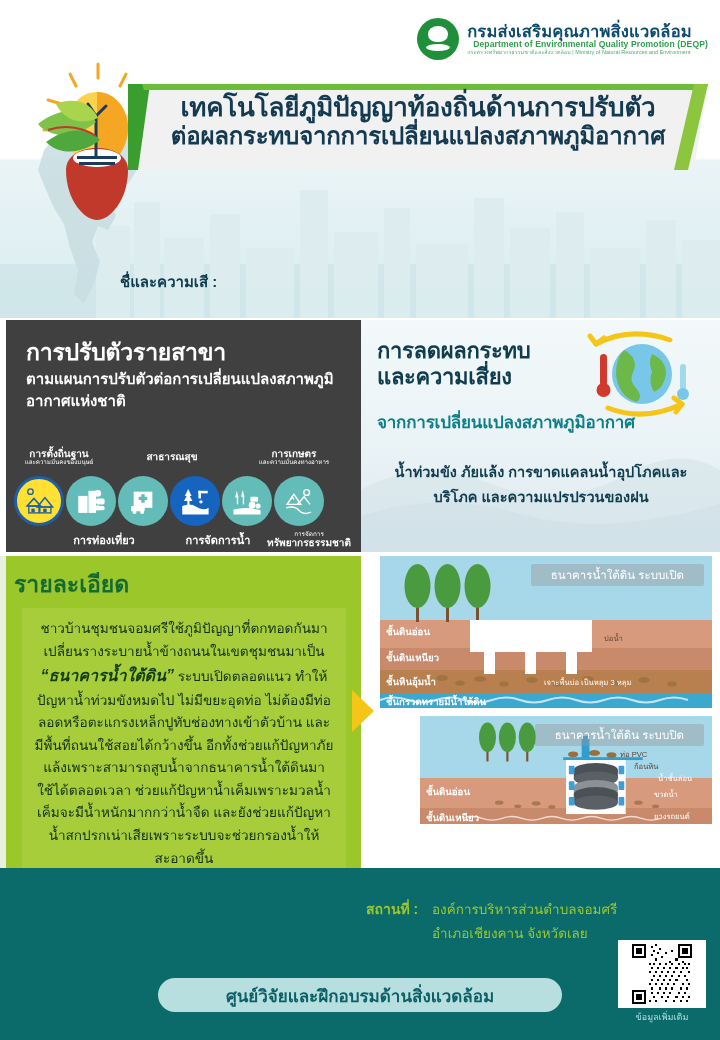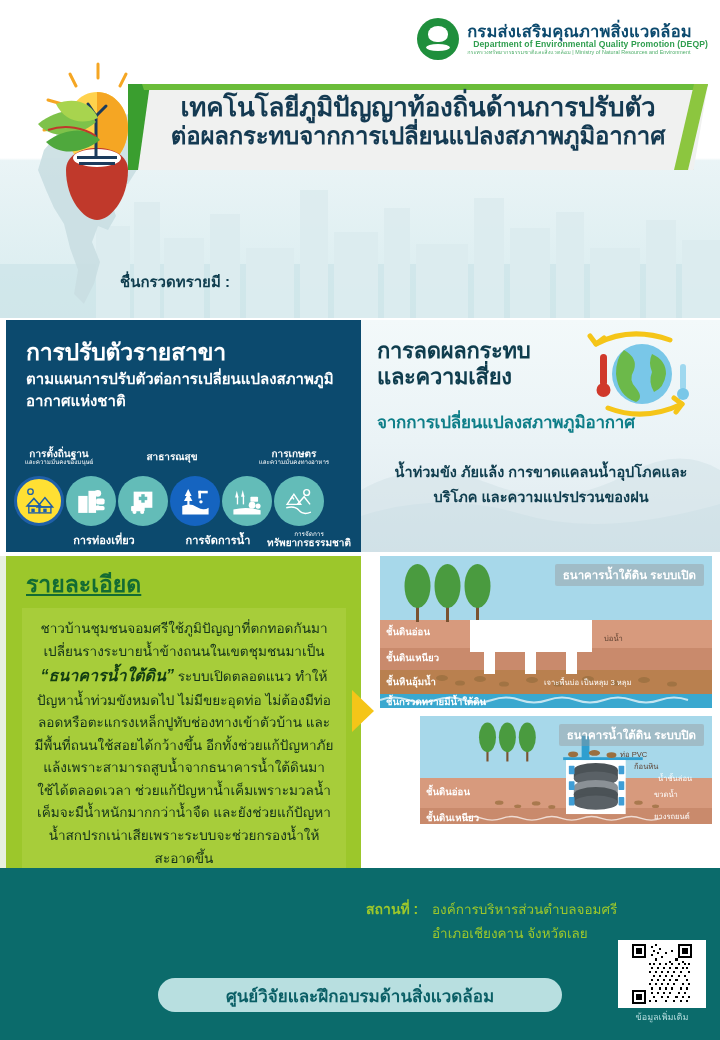--- a/index.html
+++ b/index.html
@@ -77,21 +77,21 @@
   .title-l2 { font-size: 24px; font-weight: bold; letter-spacing: -.2px; }
 
   .tech-label {
     position: absolute; left: 120px; top: 210px;
     font-size: 15px; font-weight: bold; color: #0f3d4e;
   }
 
   
   .panel-left {
     position: absolute; left: 6px; top: 320px; width: 355px; height: 232px;
-    background: #0c4a6e;
+    background: #404040;
   }
   .panel-left h2 {
     position: absolute; left: 20px; top: 14px;
     font-size: 23px; font-weight: bold; color: #ffffff; letter-spacing: -.2px;
   }
   .panel-left .sub {
     position: absolute; left: 20px; top: 48px; width: 320px;
     font-size: 15px; font-weight: bold; color: #ffffff; line-height: 1.46;
   }
   .icon-strip {
@@ -142,22 +142,22 @@
     text-align: center; font-size: 14.5px; font-weight: bold;
     color: #0f3d4e; line-height: 1.72;
   }
 
   
   .details {
     position: absolute; left: 6px; top: 556px; width: 355px; height: 392px;
     background: #9cc72b;
   }
   .details h2 {
-    position: absolute; left: 20px; top: 10px;
-    font-size: 23px; font-weight: bold; color: #136b33; text-decoration: underline;
+    position: absolute; left: 8px; top: 10px;
+    font-size: 23px; font-weight: bold; color: #136b33;
   }
   .details-body {
     position: absolute; left: 16px; top: 52px; width: 324px; height: 326px;
     background: #a7cd3a;
     padding: 10px 12px;
     font-size: 13.6px; color: #14321a; line-height: 1.66;
     text-align: center;
   }
   .details-body p { margin: 0; }
   .hl-term {
@@ -173,21 +173,21 @@
 
   
   .diagram {
     position: absolute; overflow: hidden; background: #a7d8ea;
   }
   .dg-open { left: 380px; top: 556px; width: 332px; height: 152px; }
   .dg-closed { left: 420px; top: 716px; width: 292px; height: 108px; }
   .dg-title {
     position: absolute; right: 8px; top: 8px;
     background: rgba(150,150,150,.42); color: #ffffff;
-    font-size: 11.5px; font-weight: bold; padding: 2px 8px; border-radius: 2px;
+    font-size: 11.5px; font-weight: normal; padding: 2px 20px; border-radius: 2px;
   }
   .soil-1 { position: absolute; left: 0; width: 100%; background: #d79a7d; }
   .soil-2 { position: absolute; left: 0; width: 100%; background: #c98a6c; }
   .soil-3 { position: absolute; left: 0; width: 100%; background: #b9804f; }
   .soil-4 { position: absolute; left: 0; width: 100%; background: #3aa8cf; }
   .soil-lbl {
     position: absolute; left: 6px; color: #ffffff;
     font-size: 9.6px; font-weight: bold; white-space: nowrap;
   }
   .pin-lbl {
@@ -309,21 +309,21 @@
         <path d="M0 0 L22 0 L10 86 L0 86 Z" fill="#3a9e2f"></path>
         <path d="M14 0 L580 0 L578 6 L16 6 Z" fill="#6bbd3a"></path>
         <path d="M566 0 L580 0 L560 86 L546 86 Z" fill="#8cc63f"></path>
       </svg>
       <div class="title-text">
         <div class="title-l1">เทคโนโลยีภูมิปัญญาท้องถิ่นด้านการปรับตัว</div>
         <div class="title-l2">ต่อผลกระทบจากการเปลี่ยนแปลงสภาพภูมิอากาศ</div>
       </div>
     </div>
 
-    <div class="tech-label">ชื่นกรวดทรายมี :</div>
+    <div class="tech-label">ชื่และความเสี :</div>
 
   </div>
 
   <div class="panel-left">
     <h2>การปรับตัวรายสาขา</h2>
     <div class="sub">ตามแผนการปรับตัวต่อการเปลี่ยนแปลงสภาพภูมิอากาศแห่งชาติ</div>
 
     <div class="icon-strip">
 
       <div class="lbl-top" style="left:2px;width:86px">

